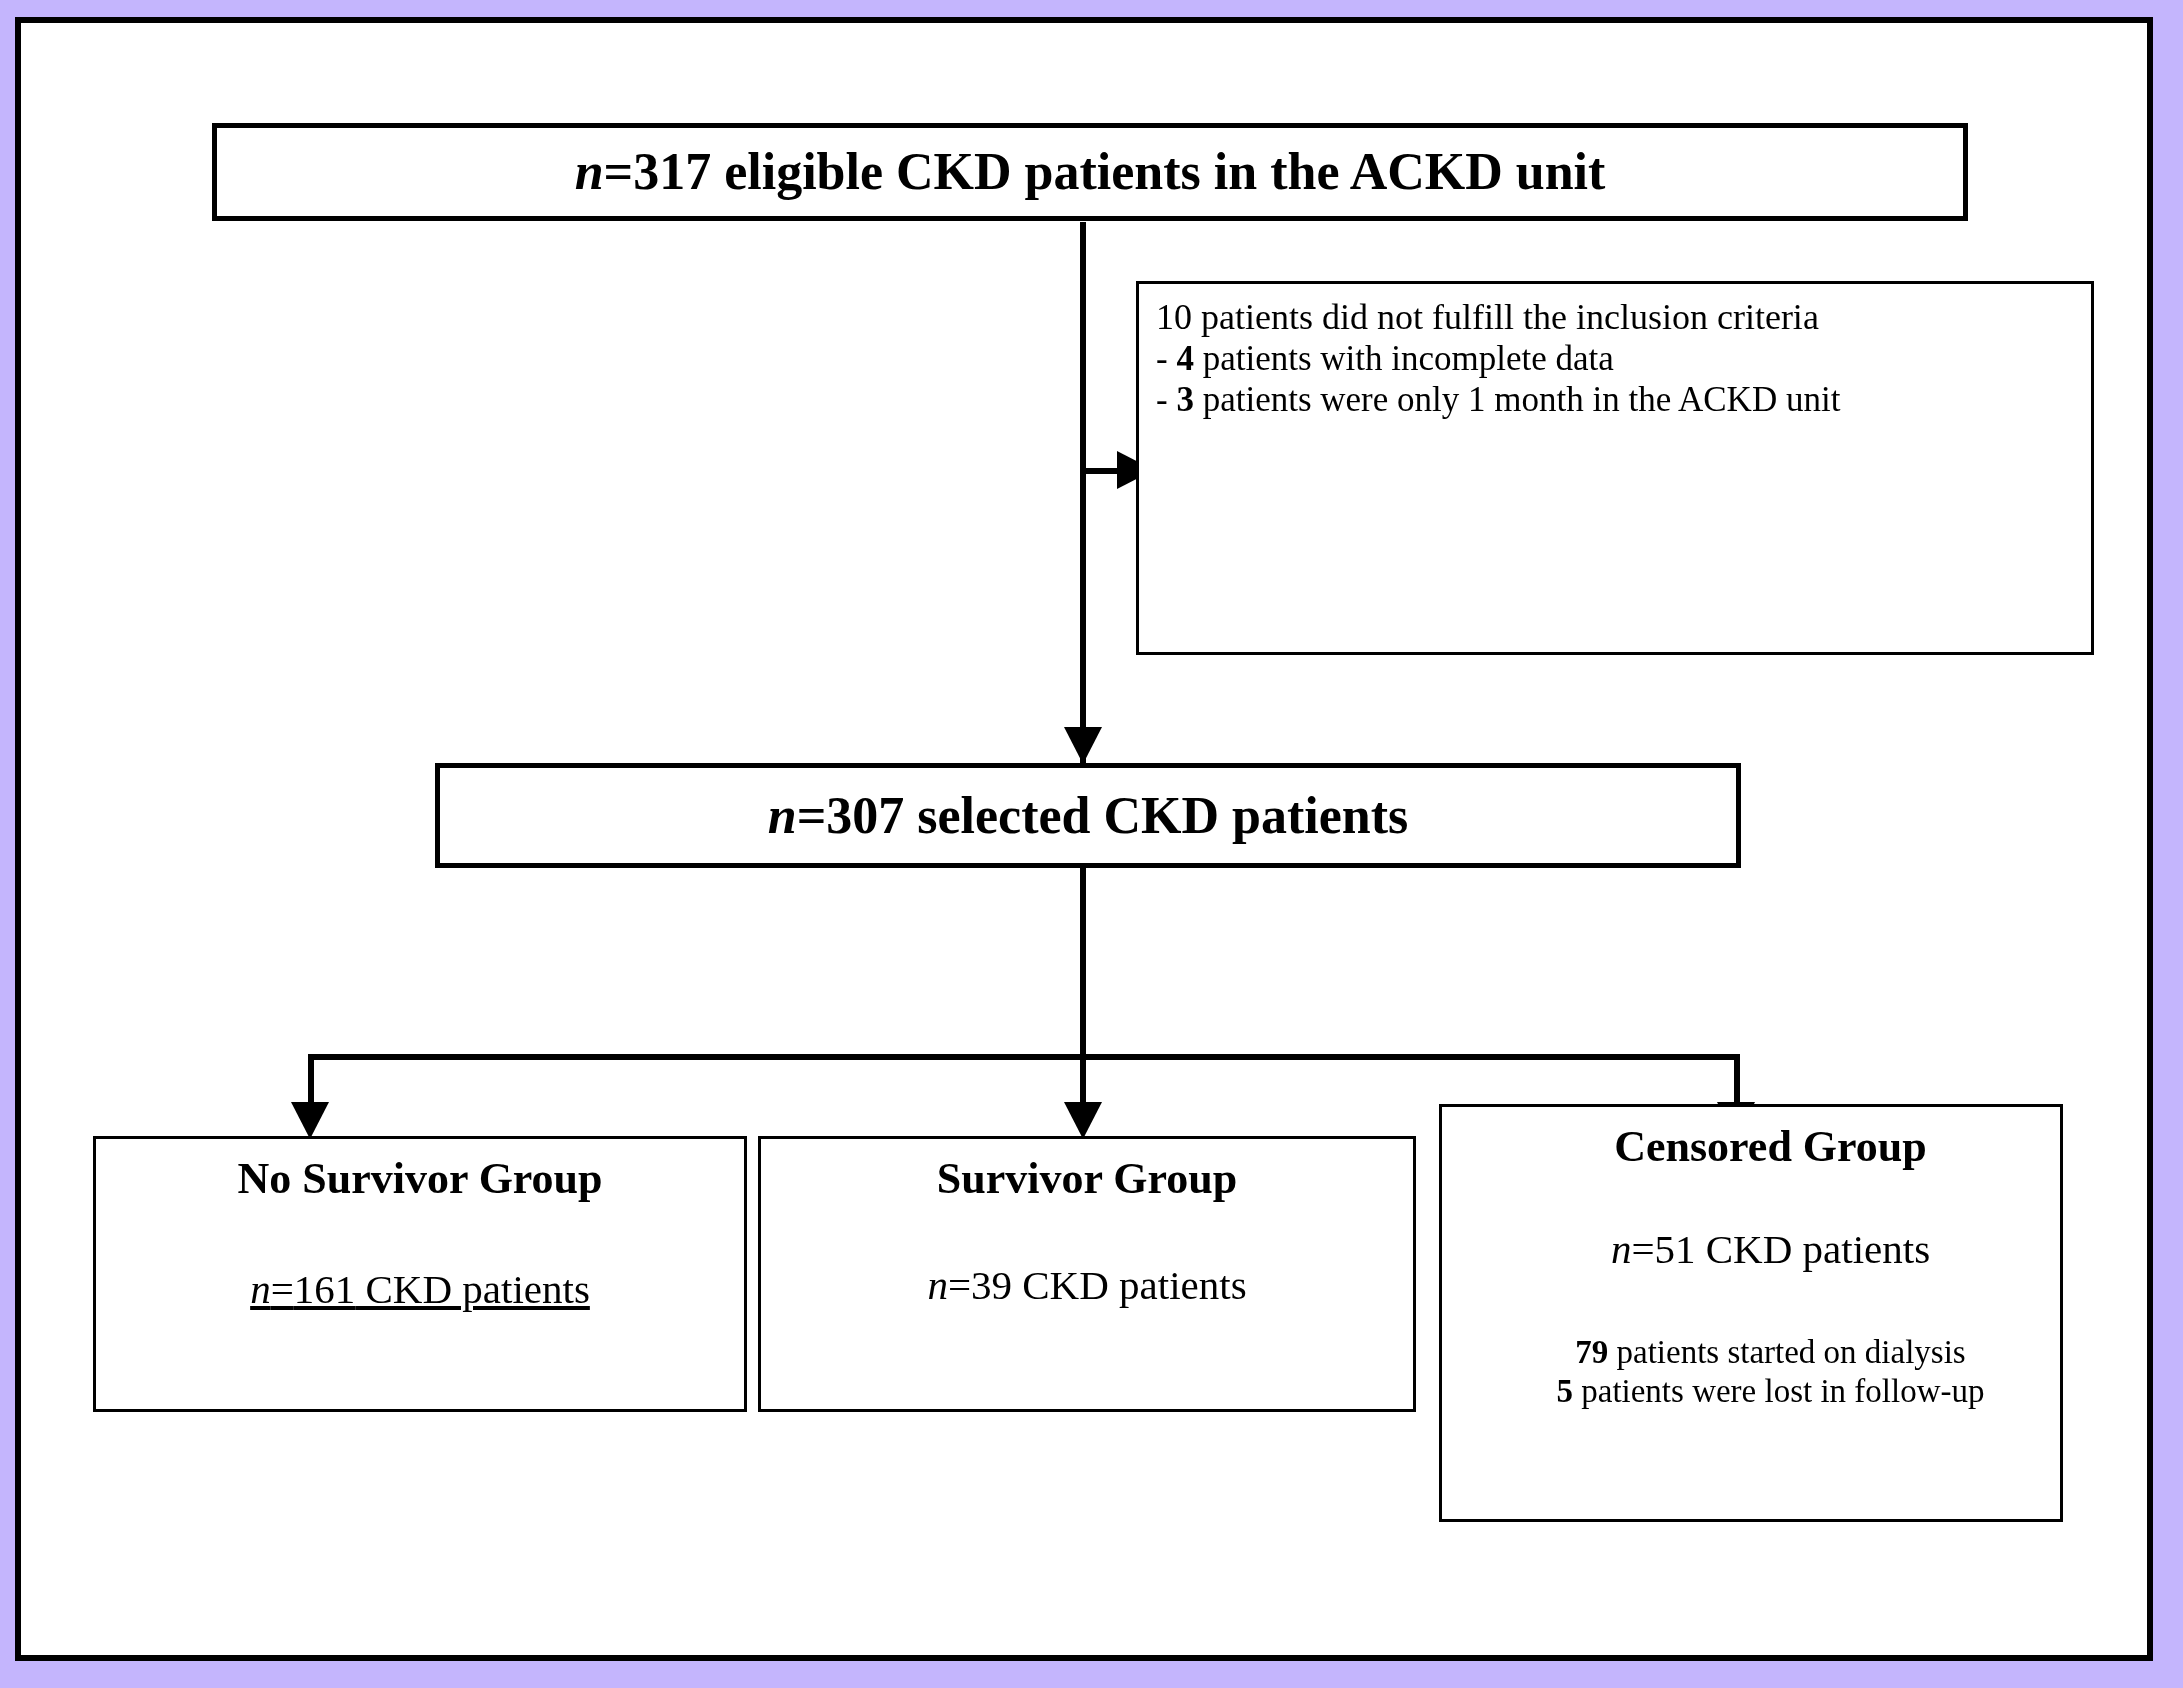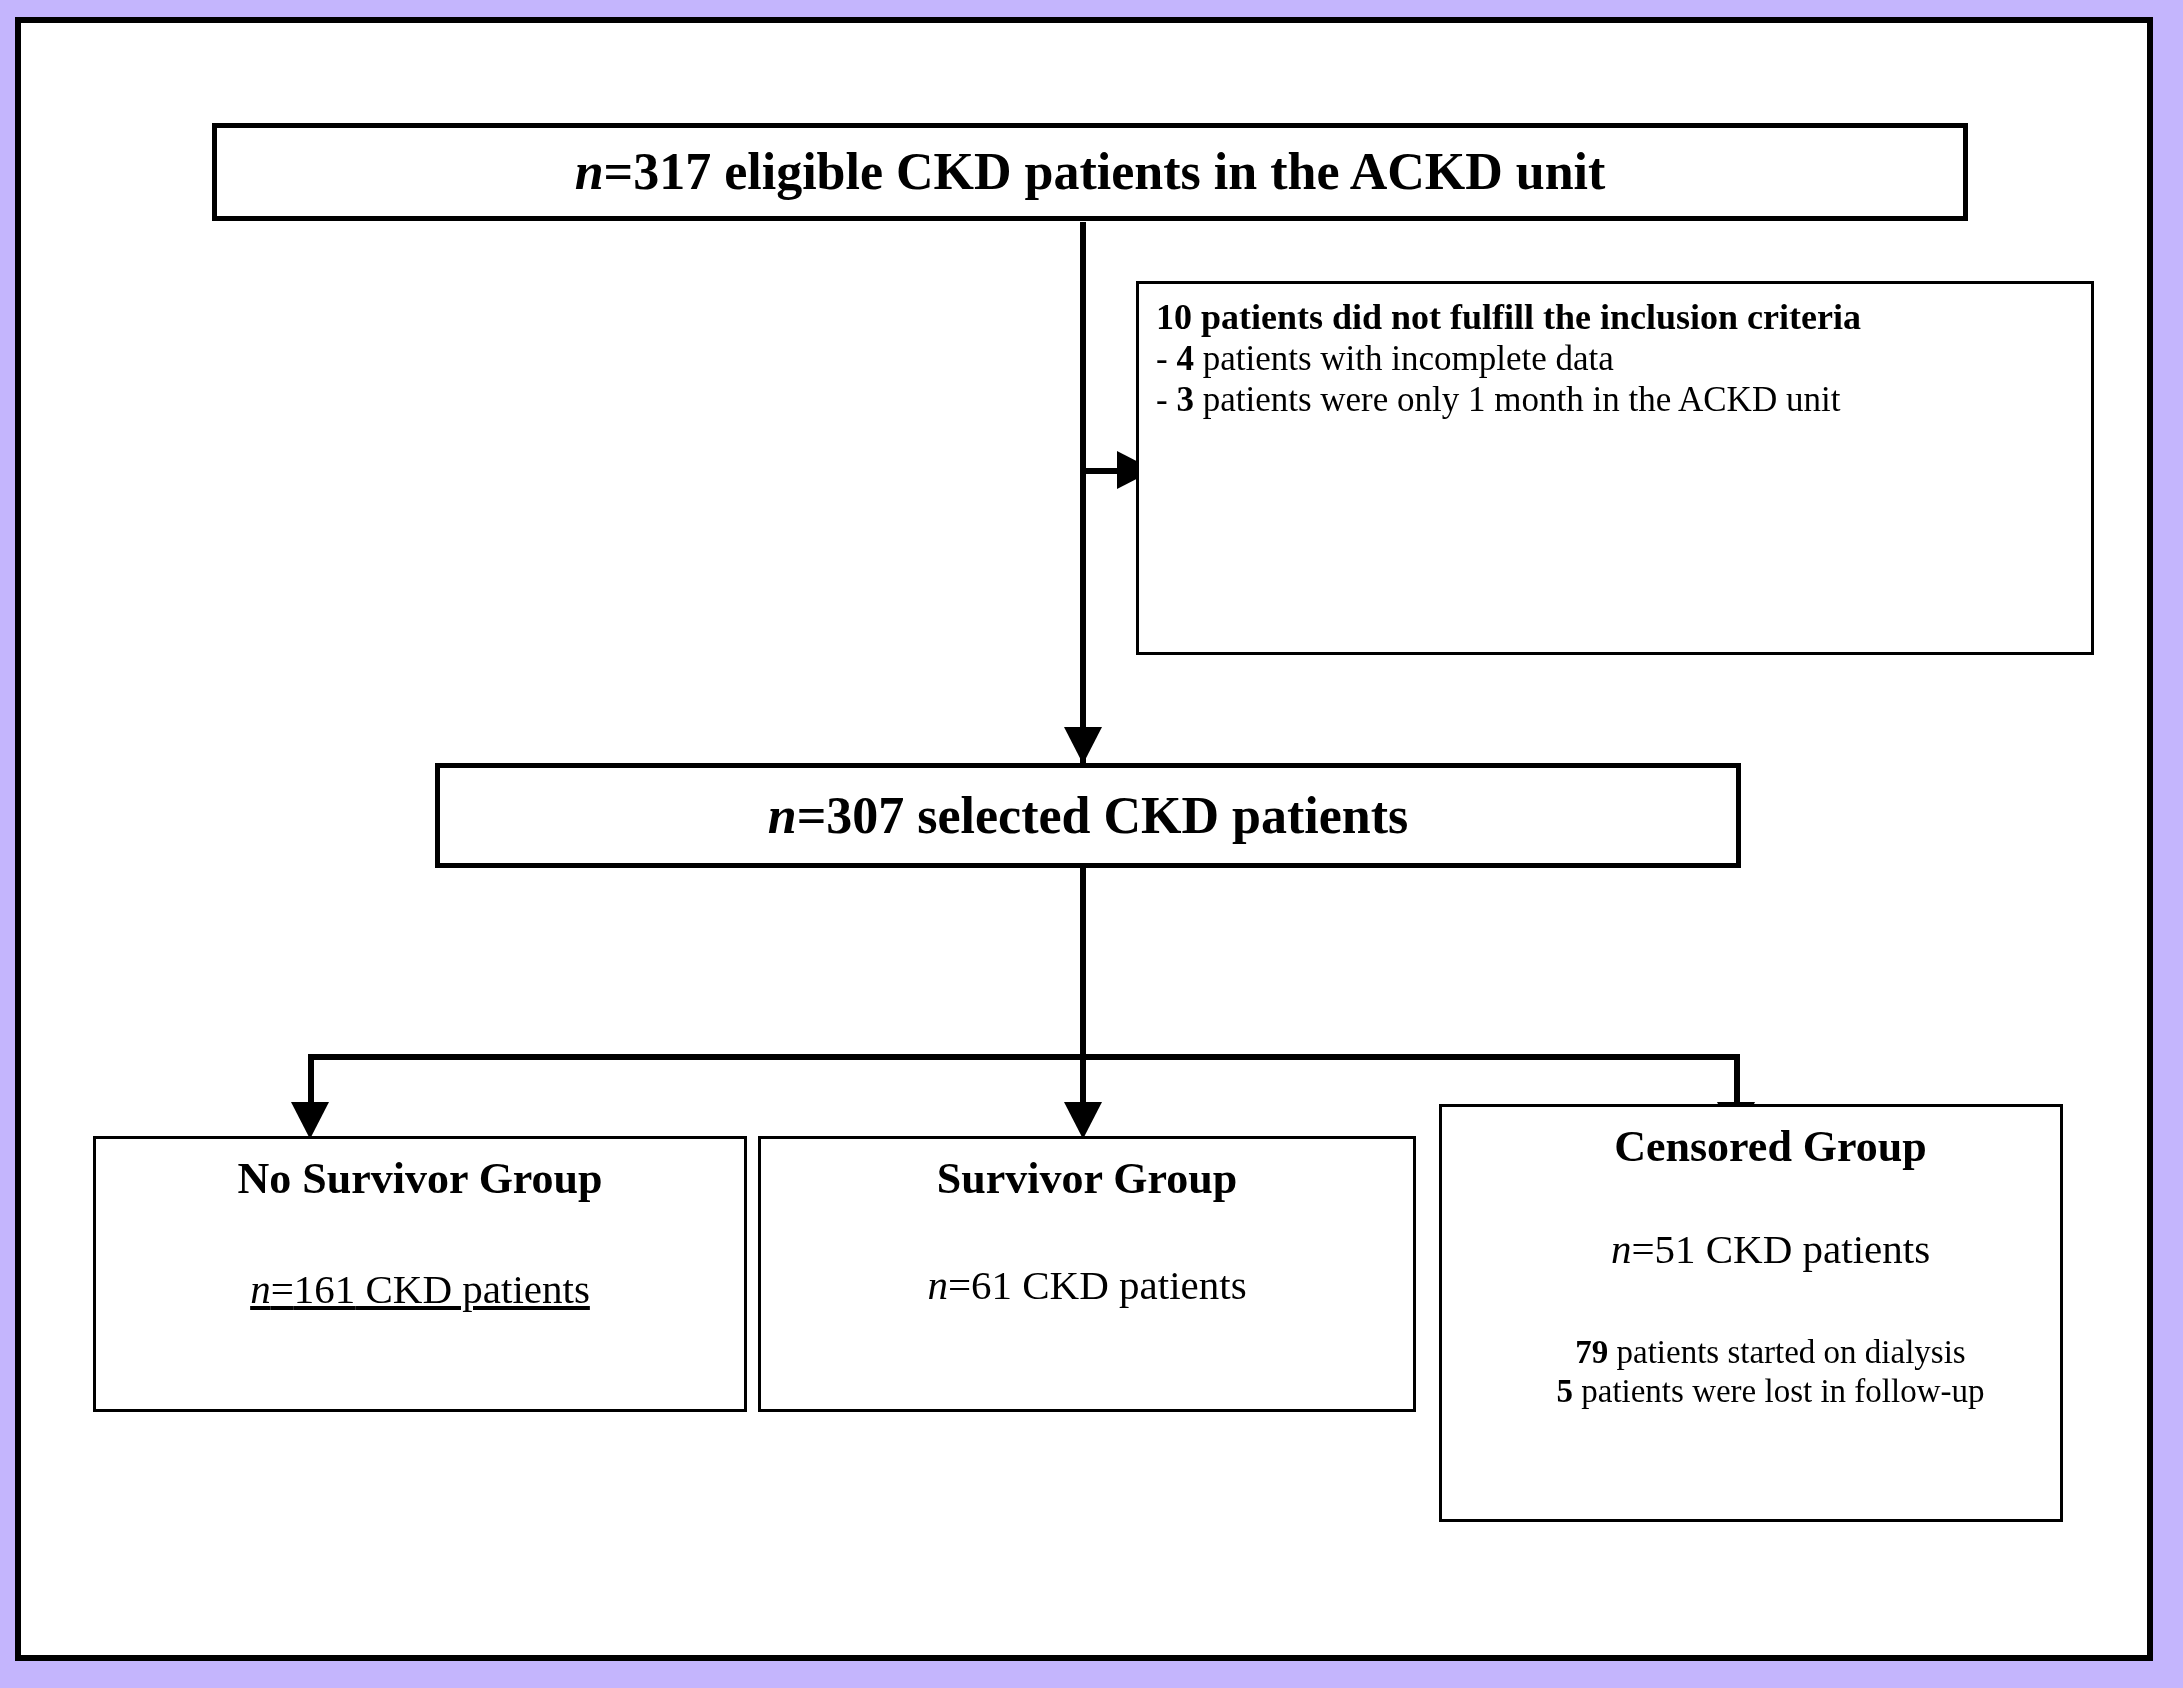--- a/index.html
+++ b/index.html
@@ -63,21 +63,21 @@
   
   #box-exclusion {
     left: 1136px;
     top: 281px;
     width: 958px;
     height: 374px;
     padding: 12px 17px 6.6px 17px;
   }
   #box-exclusion .excl-title {
     font-size: 36px;
-    font-weight: bold;
+    font-weight: normal;
     line-height: 1.17;
     margin: 0 0 1.3px 0;
   }
   #box-exclusion .excl-item {
     font-size: 35px;
     line-height: 1.17;
     margin: 0;
     font-weight: normal;
   }
   #box-exclusion .excl-item b {
@@ -222,21 +222,21 @@
   <div class="conn vline" style="left:1734px; top:1054px; height:54px;"></div>
   <div class="arrowhead-down" style="left:1717px; top:1102px;"></div>
 
   <div class="node thin group-box" id="box-nosurvivor">
     <p class="group-title">No Survivor Group</p>
     <p class="group-count"><span class="italic-n">n</span><span>=</span><span>161</span><span>  CKD patients</span></p>
   </div>
 
   <div class="node thin group-box" id="box-survivor">
     <p class="group-title">Survivor Group</p>
-    <p class="group-count"><span class="italic-n">n</span><span>=</span><span>61</span><span>  CKD patients</span></p>
+    <p class="group-count"><span class="italic-n">n</span><span>=</span><span>39</span><span>  CKD patients</span></p>
   </div>
 
   <div class="node thin group-box" id="box-censored">
     <p class="group-title">Censored Group</p>
     <p class="group-count"><span class="italic-n">n</span><span>=</span><span>51</span><span>  CKD patients</span></p>
     <div class="note-block">
       <p class="group-note"><b>79</b><span> patients started on dialysis</span></p>
       <p class="group-note"><b>5</b><span> patients were lost in follow-up</span></p>
     </div>
   </div>

